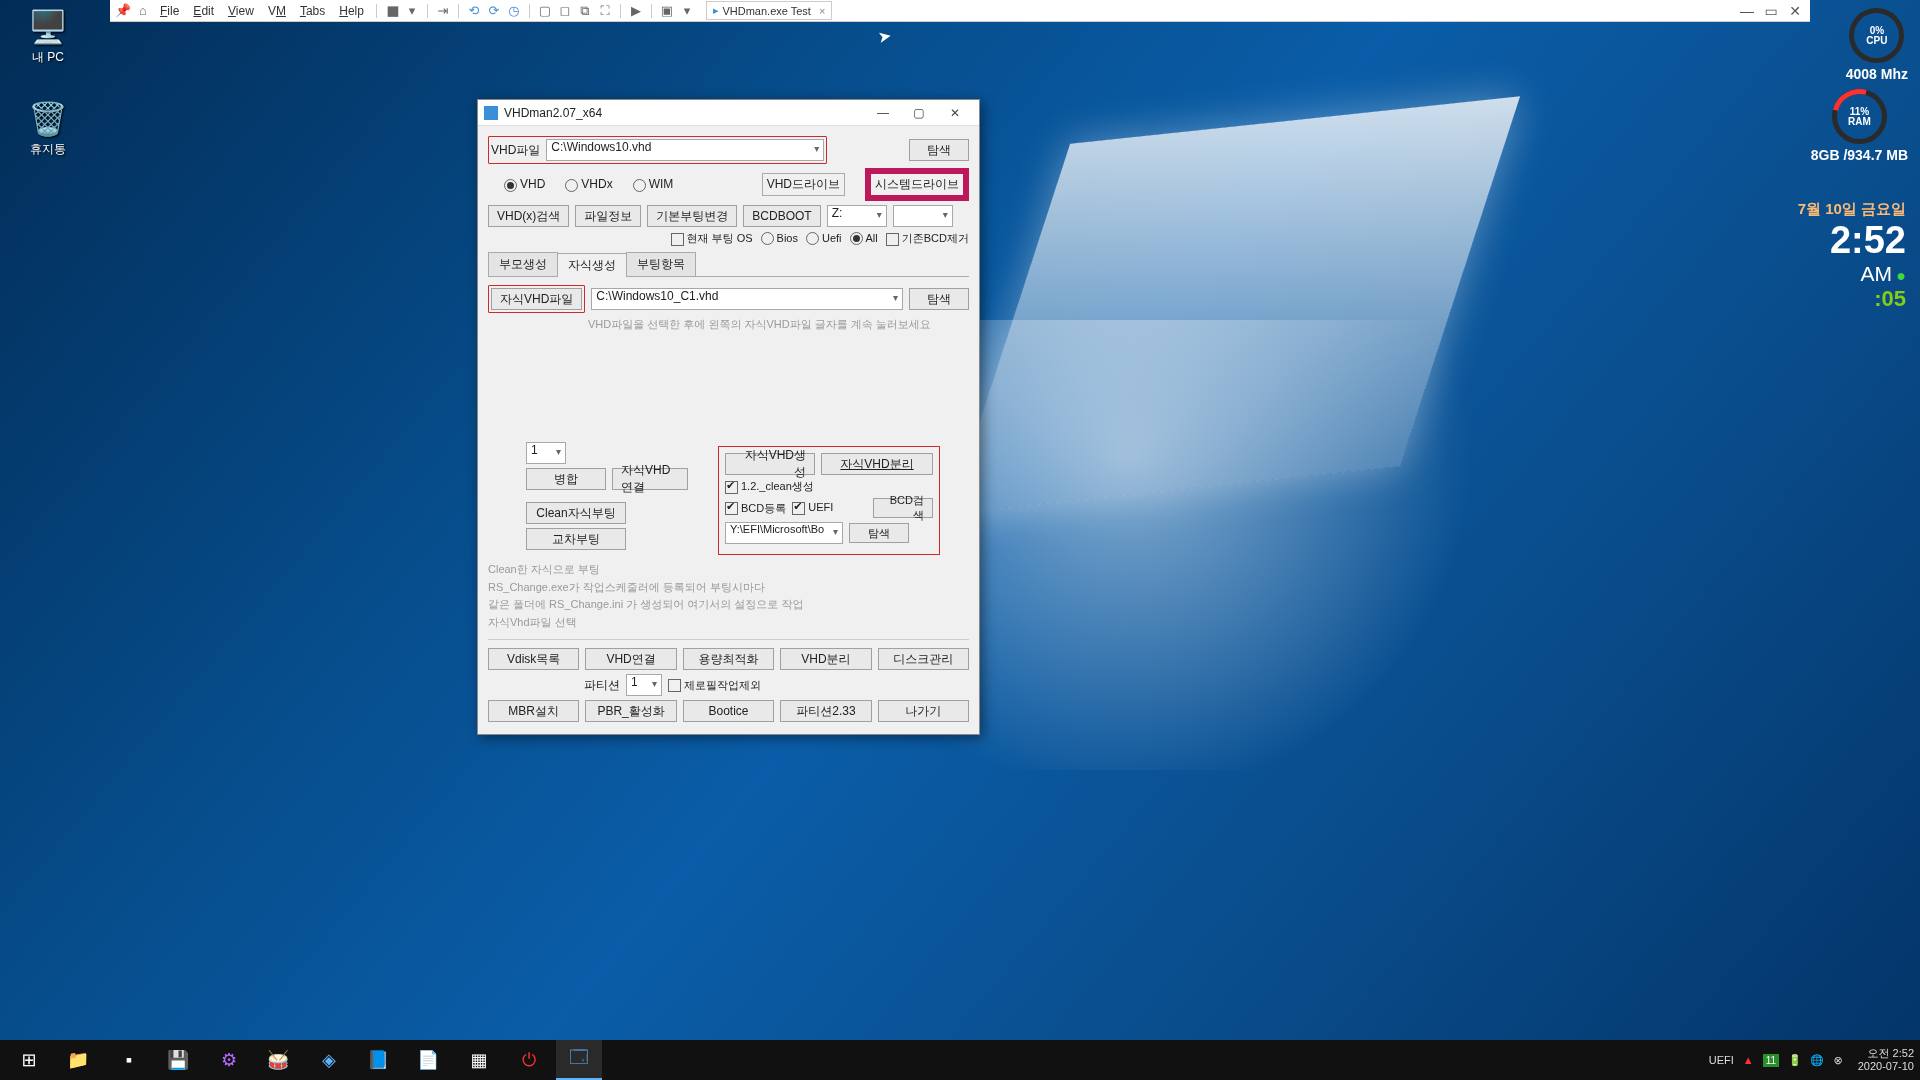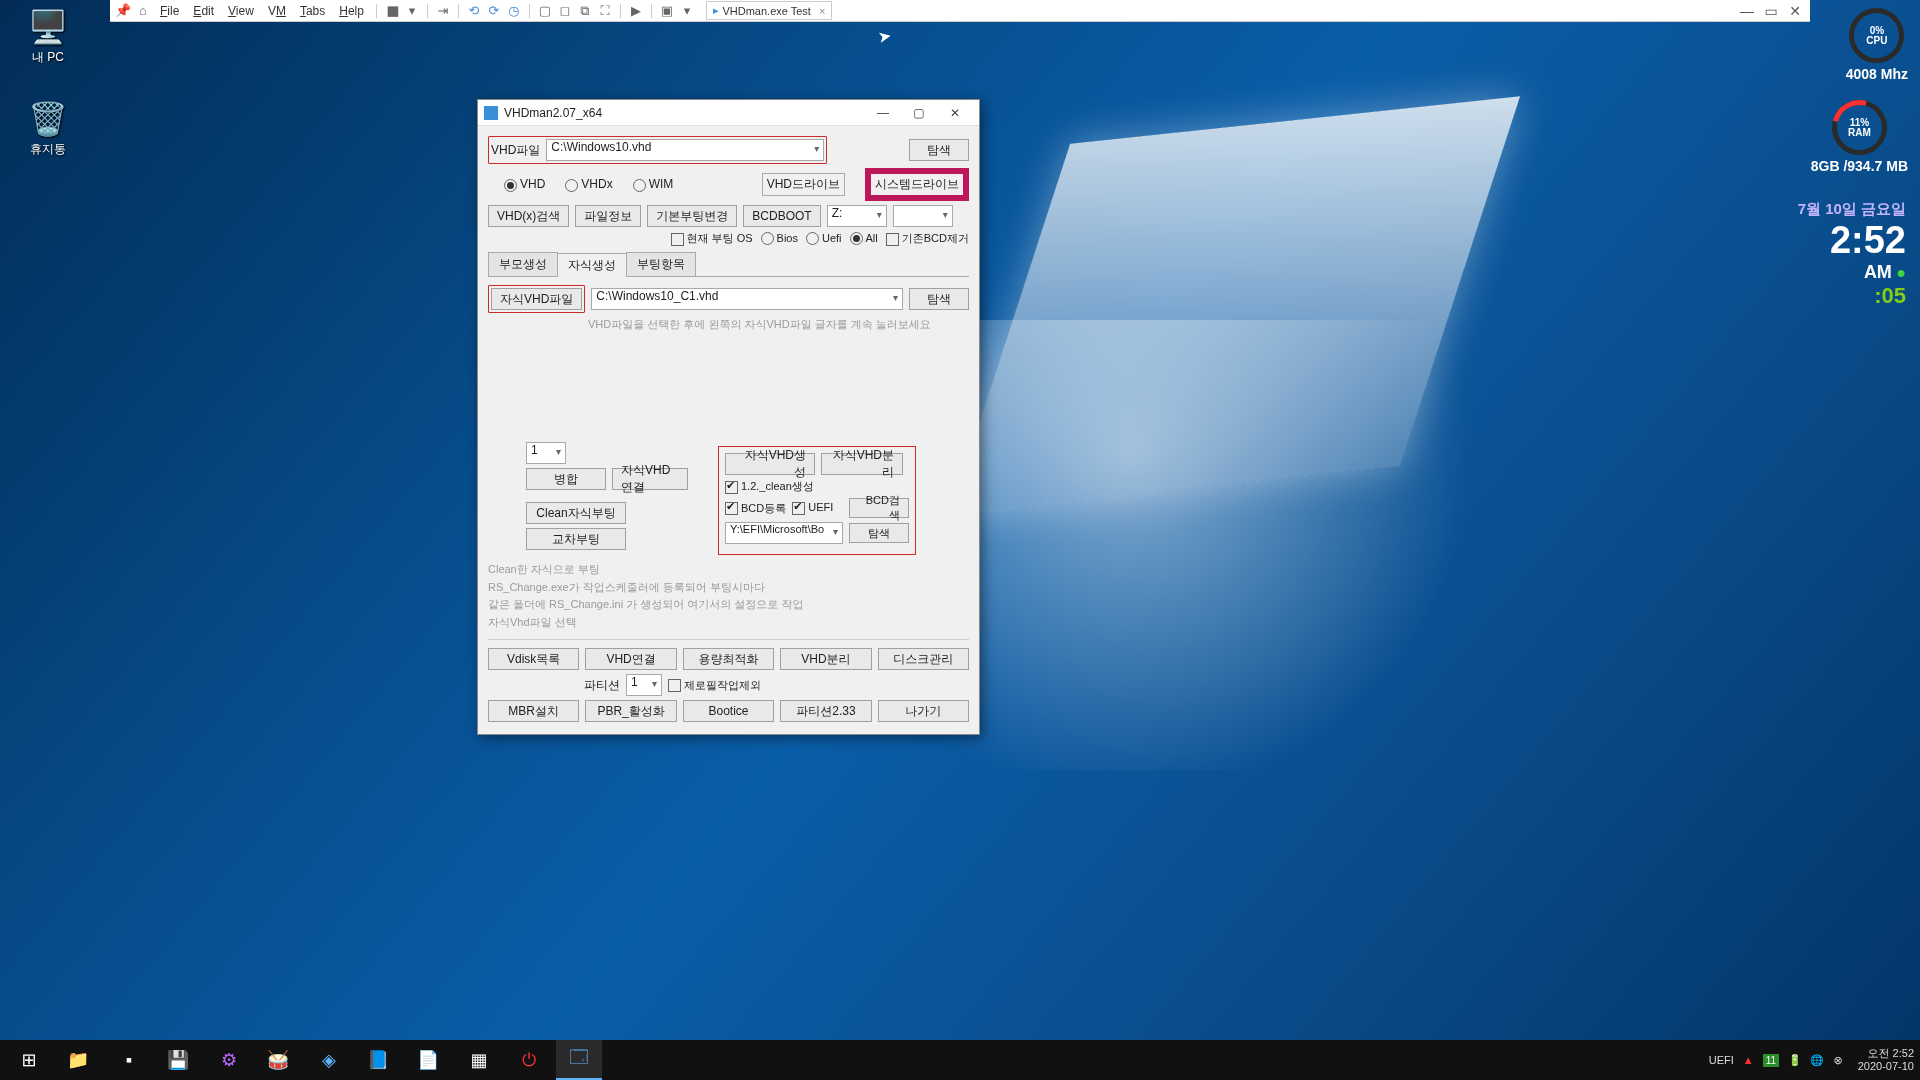--- a/index.html
+++ b/index.html
@@ -35,23 +35,23 @@
 .vm-bar .winbtn{width:22px;height:20px;display:inline-flex;align-items:center;justify-content:center;color:#555;font-size:14px;}
 
 
 .hud{position:absolute;right:12px;color:#fff;text-align:center;font-weight:bold;}
 .gauge{width:55px;height:55px;border-radius:50%;position:relative;margin:0 auto 3px;}
 .gauge .ring{position:absolute;inset:0;border-radius:50%;border:5px solid #2a2a2a;}
 .gauge .arc{position:absolute;inset:0;border-radius:50%;border:5px solid transparent;border-top-color:#ff3030;transform:rotate(-30deg);}
 .gauge .lbl{position:absolute;inset:0;display:flex;flex-direction:column;align-items:center;justify-content:center;font-size:10px;line-height:1;}
 .hud-sub{font-size:14px;}
 .hud-clock{position:absolute;right:14px;top:200px;color:#fff;text-align:right;}
-.hud-clock .date{color:#c4b5fd;font-size:15px;font-weight:bold;}
+.hud-clock .date{color:#fdba74;font-size:15px;font-weight:bold;}
 .hud-clock .time{font-size:38px;font-weight:bold;}
-.hud-clock .ampm{font-size:18px;font-weight:bold;}
+.hud-clock .ampm{font-size:21px;font-weight:normal;}
 .hud-clock .sec{color:#84cc16;font-size:22px;font-weight:bold;}
 
 
 .app{position:absolute;left:477px;top:99px;width:503px;background:#f0f0f0;border:1px solid #888;
   box-shadow:3px 3px 12px rgba(0,0,0,.45);font-size:12px;color:#222;z-index:20;}
 .titlebar{height:26px;background:#fff;display:flex;align-items:center;padding:0 6px;border-bottom:1px solid #ddd;}
 .titlebar .ticon{width:14px;height:14px;background:#3a8fd8;margin-right:6px;}
 .titlebar .ttl{flex:1;font-size:12px;}
 .titlebar .wbtn{width:36px;height:24px;display:inline-flex;align-items:center;justify-content:center;color:#444;}
 
@@ -147,21 +147,21 @@
 <div class="hud" style="top:8px;">
   <div class="gauge">
       <div class="ring"></div>
     <div class="lbl">
         <span>0%</span>
         <span>CPU</span>
       </div>
   </div>
   <div class="hud-sub">4008 Mhz</div>
 </div>
-<div class="hud" style="top:100px;">
+<div class="hud" style="top:89px;">
   <div class="gauge">
       <div class="ring"></div>
       <div class="arc"></div>
     <div class="lbl">
         <span>11%</span>
         <span>RAM</span>
       </div>
   </div>
   <div class="hud-sub">8GB /934.7 MB</div>
 </div>
@@ -247,21 +247,21 @@
         <div class="row">
             <span class="btn" style="width:100px;margin-left:38px;">Clean자식부팅</span>
           </div>
         <div class="row">
             <span class="btn" style="width:100px;margin-left:38px;">교차부팅</span>
           </div>
       </div>
       <div class="redpanel" style="margin-top:4px;">
         <div class="row">
           <span class="btn" style="width:90px;">자식VHD생성</span>
-          <span class="btn" style="width:82px;">자식VHD분리</span>
+          <span class="btn" style="width:112px;text-decoration:underline;">자식VHD분리</span>
         </div>
         <div class="row" style="font-size:11px;">
           <span><span class="chk on"></span><span>1.2._clean생성</span></span>
         </div>
         <div class="row" style="font-size:11px;">
           <span><span class="chk on"></span><span>BCD등록</span></span>
           <span><span class="chk on"></span><span>UEFI</span></span>
           <span class="btn sm" style="width:60px;margin-left:auto;">BCD검색</span>
         </div>
         <div class="row">

